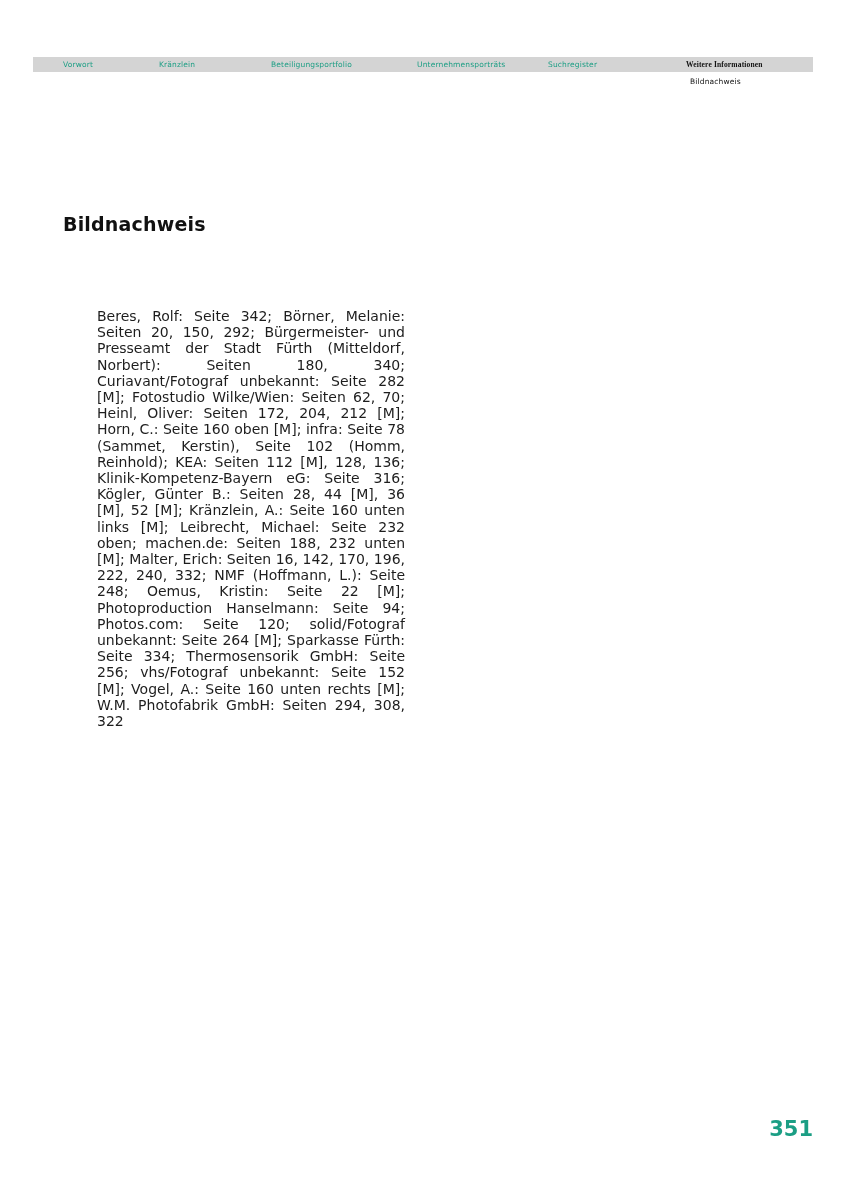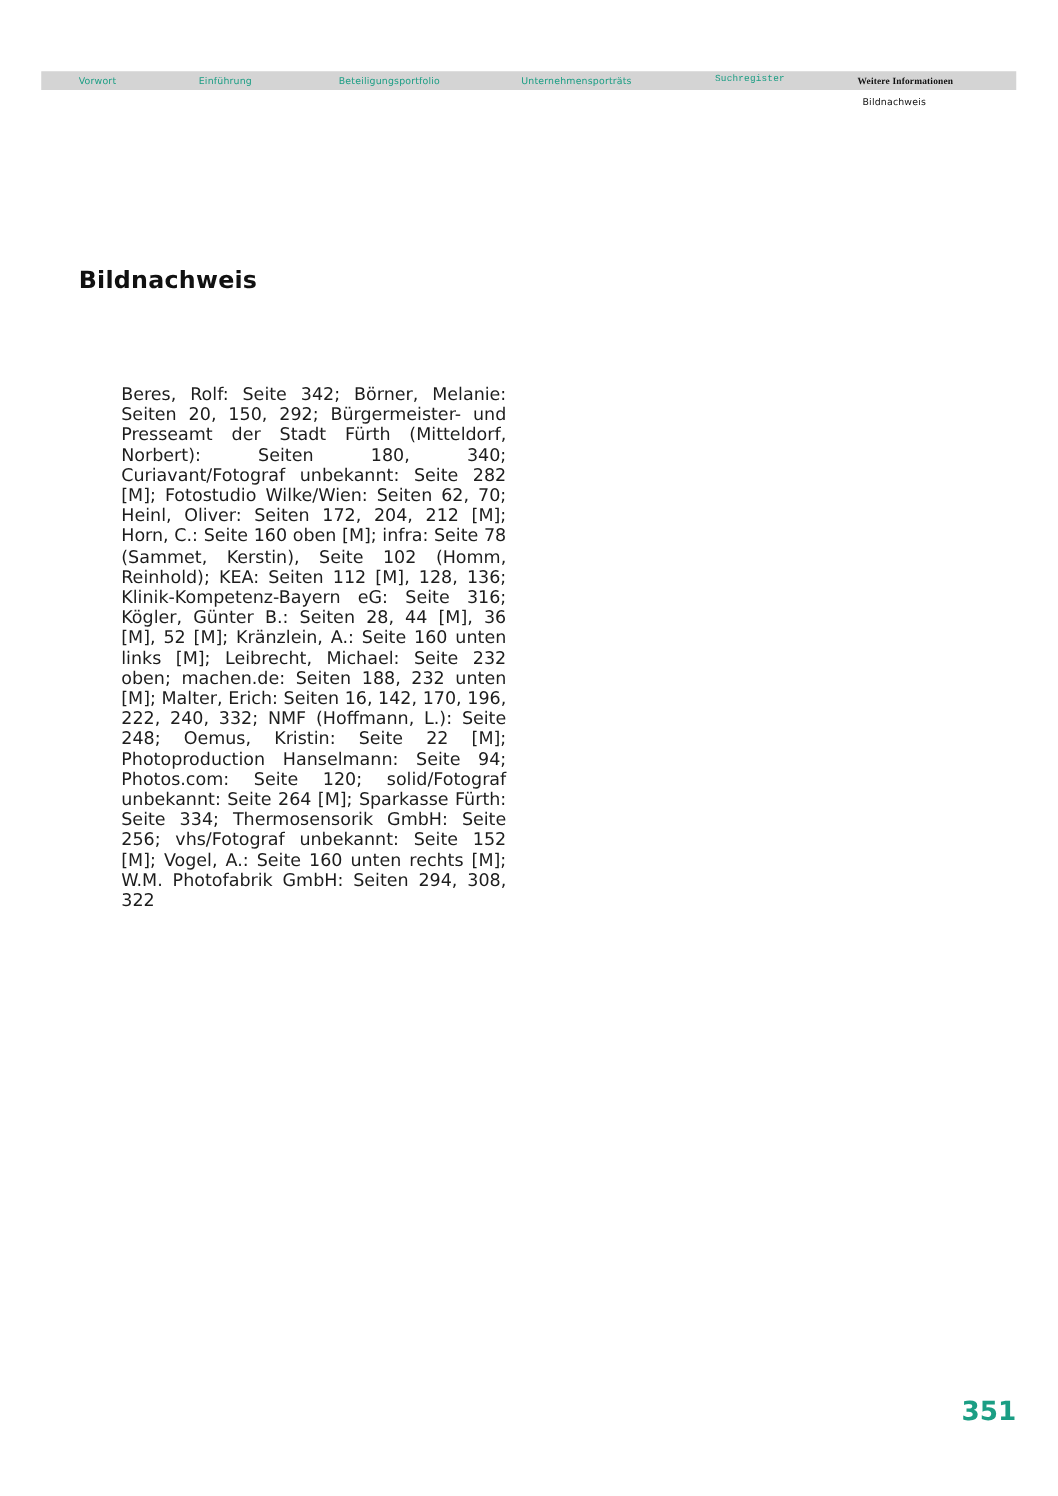--- a/index.html
+++ b/index.html
@@ -93,24 +93,24 @@
     text-align: right;
   }
 </style>
 </head>
 <body>
 
 <div class="navbar"></div>
 
 <div class="nav-items">
   <a class="nav-item" style="left:30px;">Vorwort</a>
-  <a class="nav-item" style="left:126px;">Einführung</a>
+  <a class="nav-item" style="left:126px;">Kränzlein</a>
   <a class="nav-item" style="left:238px;text-align:right;">Beteiligungsportfolio</a>
   <a class="nav-item" style="left:384px;">Unternehmensporträts</a>
-  <a class="nav-item" style="left:539px;font-family:Liberation Mono, monospace;">Suchregister</a>
+  <a class="nav-item" style="left:515px;">Suchregister</a>
   <a class="nav-item active" style="left:653px;">Weitere Informationen</a>
 </div>
 
 <div class="nav-sub" style="left:690px;">Bildnachweis</div>
 
 <h1 class="page-title">Bildnachweis</h1>
 
 <p class="credits-block">Beres, Rolf: Seite 342; Börner, Melanie: Seiten 20, 150, 292; Bürgermeister- und Presseamt der Stadt Fürth (Mitteldorf, Norbert): Seiten 180, 340; Curiavant/Fotograf unbekannt: Seite 282 [M]; Fotostudio Wilke/Wien: Seiten 62, 70; Heinl, Oliver: Seiten 172, 204, 212 [M]; Horn, C.: Seite 160 oben [M]; infra: Seite 78 (Sammet, Kerstin), Seite 102 (Homm, Reinhold); KEA: Seiten 112 [M], 128, 136; Klinik-Kompetenz-Bayern eG: Seite 316; Kögler, Günter B.: Seiten 28, 44 [M], 36 [M], 52 [M]; Kränzlein, A.: Seite 160 unten links [M]; Leibrecht, Michael: Seite 232 oben; machen.de: Seiten 188, 232 unten [M]; Malter, Erich: Seiten 16, 142, 170, 196, 222, 240, 332; NMF (Hoffmann, L.): Seite 248; Oemus, Kristin: Seite 22 [M]; Photoproduction Hanselmann: Seite 94; Photos.com: Seite 120; solid/Fotograf unbekannt: Seite 264 [M]; Sparkasse Fürth: Seite 334; Thermosensorik GmbH: Seite 256; vhs/Fotograf unbekannt: Seite 152 [M]; Vogel, A.: Seite 160 unten rechts [M]; W.M. Photofabrik GmbH: Seiten 294, 308, 322</p>
 
 <div class="page-number">351</div>

